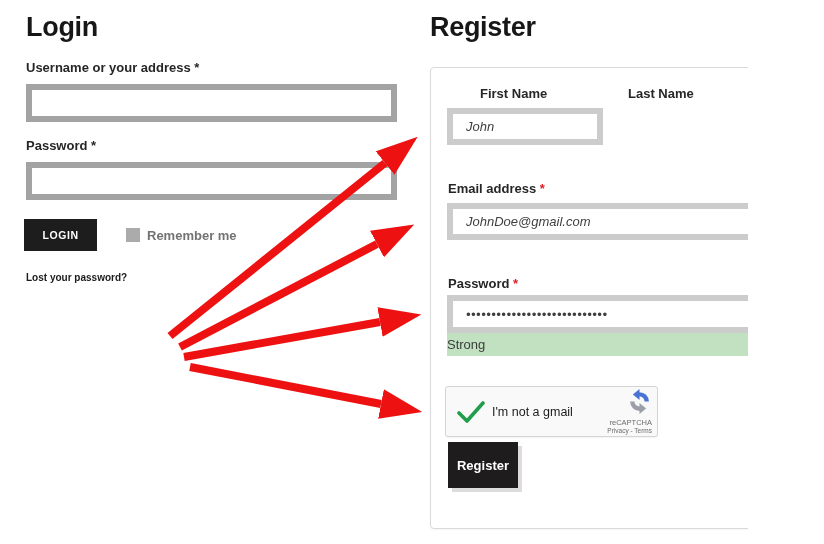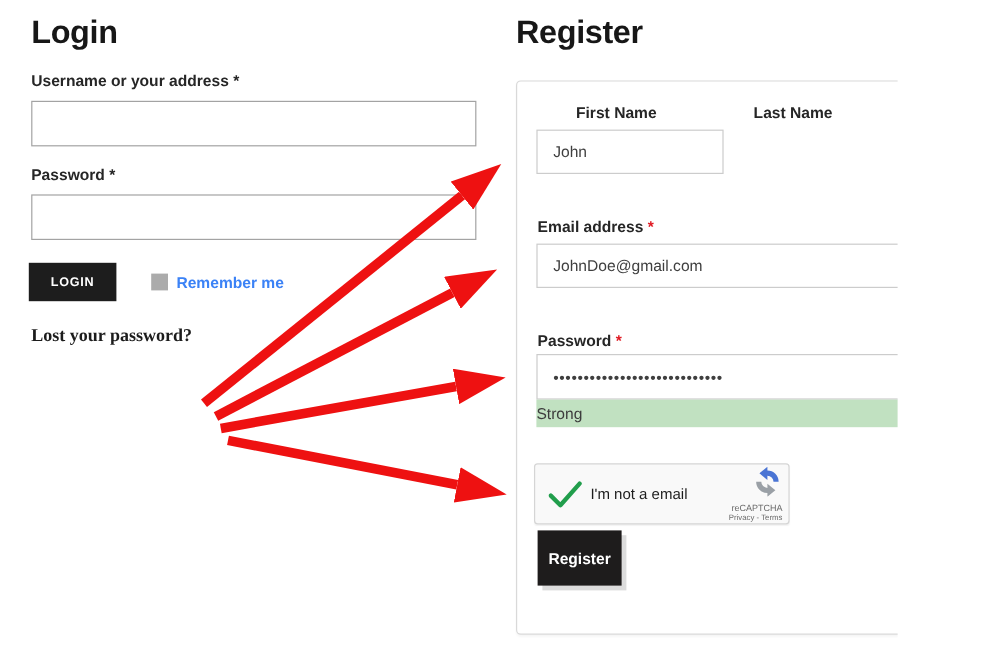--- a/index.html
+++ b/index.html
@@ -10,40 +10,40 @@
   .abs { position: absolute; }
 
   h1.page-h { font-size: 27px; font-weight: 800; color: #171717; letter-spacing: -0.3px; }
   .h-login { left: 26px; top: 12px; }
   .h-register { left: 430px; top: 12px; }
 
   .field-label { font-size: 13px; font-weight: 700; color: #262626; white-space: nowrap; }
   .req { color: #e01b24; }
 
   input.txt {
-    border: 1px solid #a3a3a3; background: #fff; color: #3f3f3f;
+    border: 6px solid #a3a3a3; background: #fff; color: #3f3f3f;
     font-family: "Liberation Sans", "DejaVu Sans", sans-serif;
-    font-size: 13px; padding: 0 13px; outline: none;
+    font-size: 13px; padding: 0 13px; outline: none; font-style: italic;
   }
   .register-box input.txt { border-color: #ccc; }
 
   
   .lbl-username { left: 26px; top: 60px; }
   .in-username  { left: 26px; top: 84px; width: 371px; height: 38px; }
   .lbl-lpass    { left: 26px; top: 138px; }
   .in-lpass     { left: 26px; top: 162px; width: 371px; height: 38px; }
   .btn-login {
     left: 24px; top: 219px; width: 73px; height: 32px;
     background: #1d1d1d; color: #fff; border: none; cursor: pointer;
     font-size: 10.5px; letter-spacing: 0.6px; font-weight: 600;
     font-family: "Liberation Sans", sans-serif;
   }
   .chk-remember { left: 126px; top: 228px; width: 14px; height: 14px; background: #ababab; cursor: pointer; }
-  .lbl-remember { left: 147px; top: 228px; font-size: 13px; font-weight: 700; color: #3b82f6; }
-  .lost-password { left: 26px; top: 272px; font-size: 15px; font-weight: 700; color: #1c1c1c; cursor: pointer; font-family: Liberation Serif, serif; }
+  .lbl-remember { left: 147px; top: 228px; font-size: 13px; font-weight: 700; color: #737373; }
+  .lost-password { left: 26px; top: 272px; font-size: 10px; font-weight: 700; color: #1c1c1c; cursor: pointer; }
 
   
   .register-box {
     left: 430px; top: 67px; width: 371px; height: 462px;
     background: #fff; border: 1px solid #d9d9d9; border-radius: 4px;
     box-shadow: 0 1px 2px rgba(0,0,0,0.04);
   }
   .fn-label { left: 17px;  top: 18px; padding-left: 32px; }
   .in-fn    { left: 16px;  top: 40px;  width: 156px; height: 37px; }
   .ln-label { left: 197px; top: 18px; }
@@ -116,21 +116,21 @@
 
       <label class="abs field-label pw-label"><span>Password</span> <span class="req">*</span></label>
       <input class="abs txt in-pw" type="text" readonly="" value="••••••••••••••••••••••••••••" style="">
 
       <div class="abs strength">Strong</div>
 
       <div class="abs recaptcha">
         <svg class="rc-check" width="28" height="24" viewBox="0 0 28 24">
           <polyline points="2,13 10,21 26,3" fill="none" stroke="#219e4c" stroke-width="3.6" stroke-linecap="round" stroke-linejoin="round"></polyline>
         </svg>
-        <span class="rc-label">I'm not a email</span>
+        <span class="rc-label">I'm not a gmail</span>
         <div class="rc-right">
           <svg width="25" height="25" viewBox="0 0 32 32">
             <path fill="#4a74d4" d="M16 4 a12 12 0 0 1 12 12 l-5.5 0 a6.5 6.5 0 0 0 -6.5 -6.5 l0 4.5 -8.5 -7 8.5 -7 z"></path>
             <path fill="#9aa0a6" d="M16 28 a12 12 0 0 1 -12 -12 l5.5 0 a6.5 6.5 0 0 0 6.5 6.5 l0 -4.5 8.5 7 -8.5 7 z"></path>
           </svg>
           <div class="rc-brand">reCAPTCHA</div>
           <div class="rc-links">Privacy - Terms</div>
         </div>
       </div>
 

